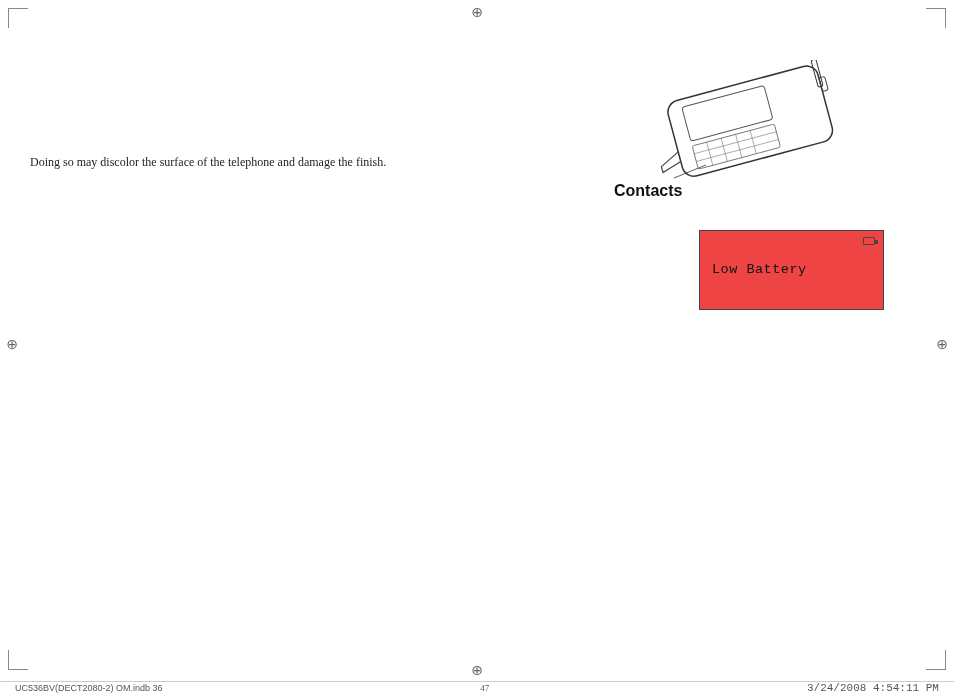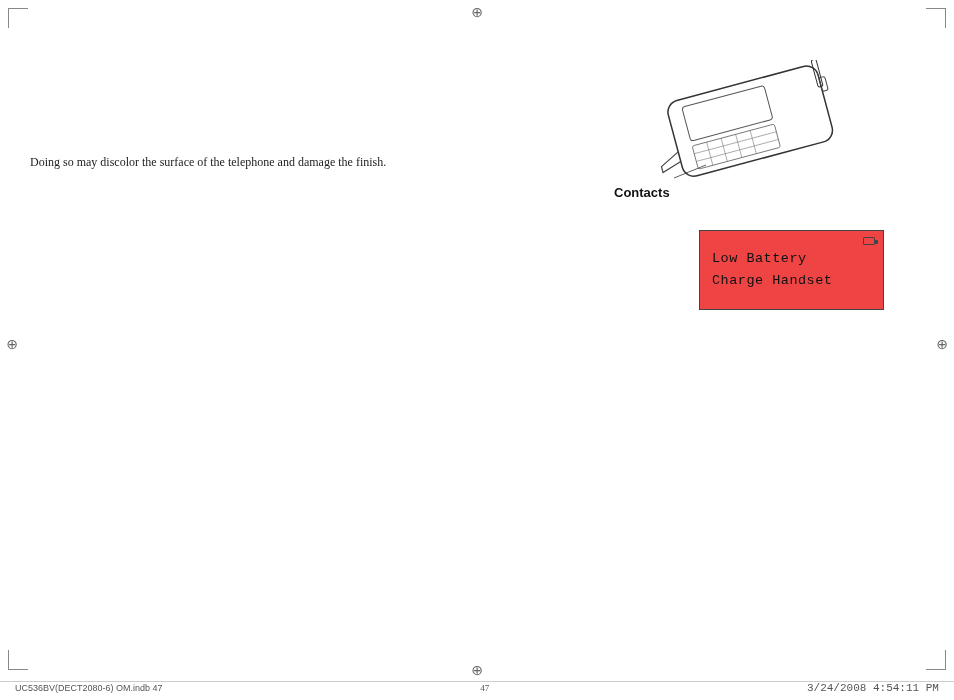--- a/index.html
+++ b/index.html
@@ -70,21 +70,21 @@
       right: 0;
       width: 230px;
       height: 130px;
     }
 
     
     .contacts-label {
       position: absolute;
       bottom: 30px;
       left: 0px;
-      font-size: 13px;
+      font-size: 16px;
       font-family: sans-serif;
       font-weight: bold;
       color: #111;
     }
 
     
     .lcd-box {
       position: absolute;
       top: 230px;
       right: 70px;
@@ -200,20 +200,19 @@
 
     <line x1="62" y1="105" x2="30" y2="118" stroke="#333" stroke-width="0.8"></line>
   </svg>
 
   <div class="contacts-label">Contacts</div>
 </div>
 
 <div class="lcd-box">
   <div class="lcd-battery-icon"></div>
   <div class="lcd-text">Low Battery</div>
-  <div class="lcd-text">Charge Handset</div>
 </div>
 
 <div class="footer">
-  <span class="footer-left">UC536BV(DECT2080-6) OM.indb   47</span>
+  <span class="footer-left">UC536BV(DECT2080-2) OM.indb   36</span>
   <span class="footer-center">47</span>
   <span class="footer-right">3/24/2008   4:54:11 PM</span>
 </div>
 
 </body></html>

